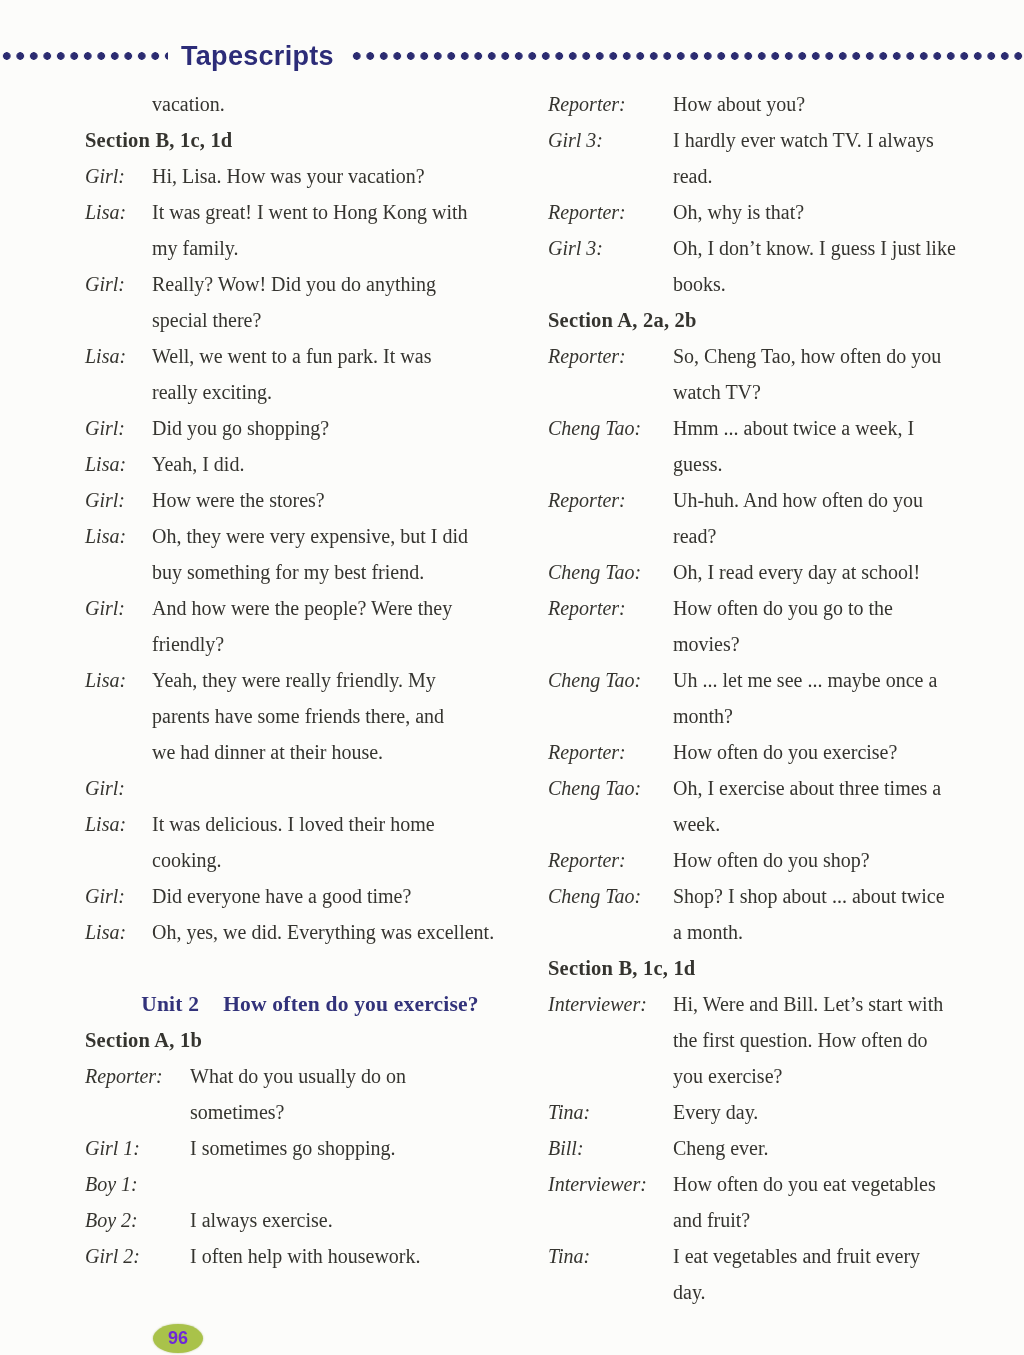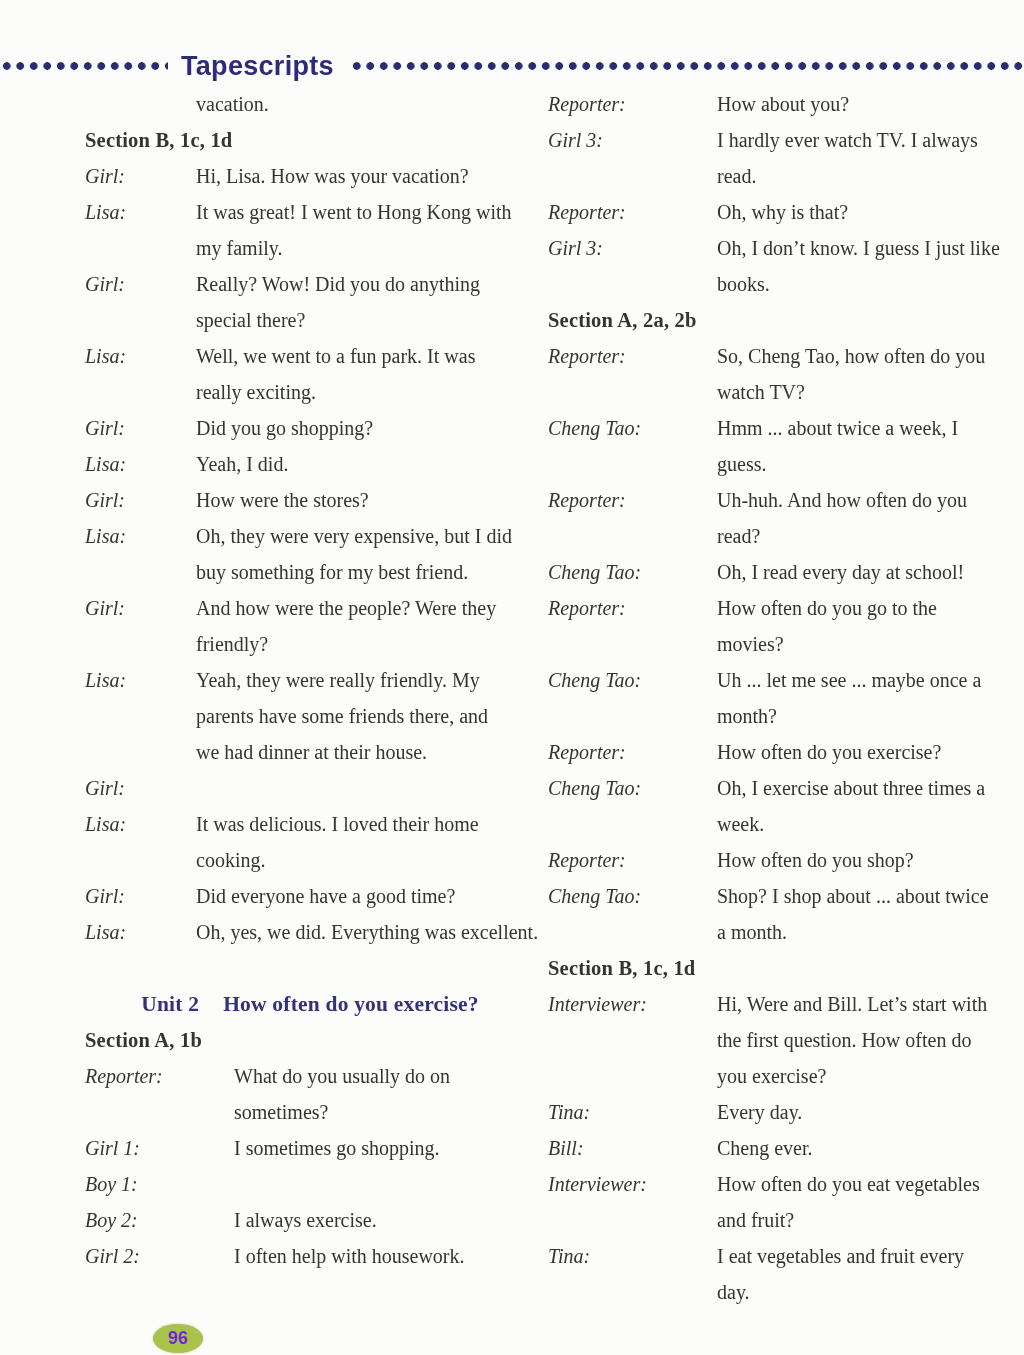--- a/index.html
+++ b/index.html
@@ -7,21 +7,21 @@
     position:relative;
     width:1024px; height:1355px;
     margin:0 auto;
     background:#fcfcfa;
     font-family:"Liberation Serif", serif;
     color:#35342f;
     overflow:hidden;
   }
   
   .page-header {
-    position:absolute; top:51px; left:0; right:0;
+    position:absolute; top:41px; left:0; right:0;
     display:flex; align-items:center; height:30px;
   }
   .dots {
     height:8px;
     background:radial-gradient(circle closest-side, #2b2b70 88%, rgba(43,43,112,0) 100%) 0 50% / 13.5px 8px repeat-x;
   }
   .dots-left { width:168px; }
   .dots-right { flex:1; }
   .page-title {
     font-family:"Liberation Sans", sans-serif;
@@ -33,21 +33,21 @@
     white-space:nowrap;
   }
   
   .col { position:absolute; top:86px; }
   .col-left  { left:85px;  width:450px; }
   .col-right { left:548px; width:460px; }
   .row { display:flex; font-size:20px; line-height:36px; min-height:36px; }
   .speaker { flex:none; width:67px; font-style:italic; }
   .col-right .speaker { width:125px; }
   .row.wide .speaker { width:105px; }
-  .line { white-space:pre;margin-left:44px; }
+  .line { white-space:pre; }
   .row.heading {
     font-weight:bold;
     font-size:20.5px;
     letter-spacing:0.2px;
   }
   .row.unit {
     font-weight:bold;
     font-size:21.5px;
     color:#32327a;
     letter-spacing:0.2px;

